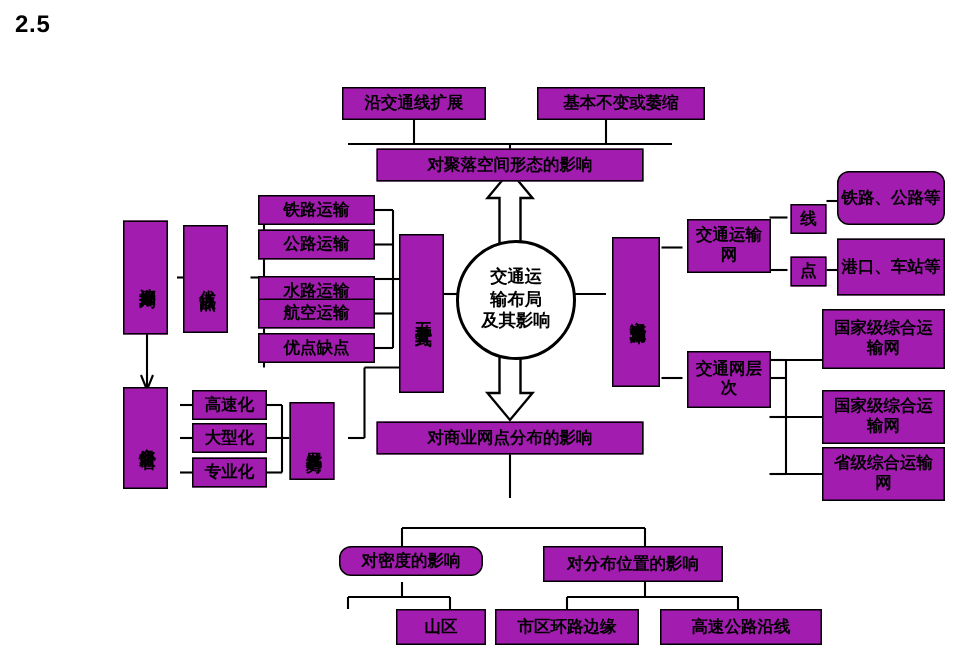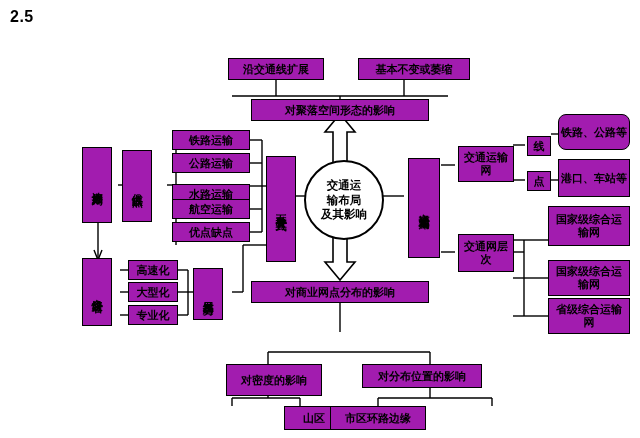--- a/index.html
+++ b/index.html
@@ -183,20 +183,21 @@
   <div class="node" style="left:558px;top:159px;width:72px;height:38px;">港口、车站等</div>
 
   <div class="node" style="left:458px;top:234px;width:56px;height:38px;">交通网层次</div>
 
   <div class="node" style="left:548px;top:206px;width:82px;height:40px;">国家级综合运输网</div>
   <div class="node" style="left:548px;top:260px;width:82px;height:36px;">国家级综合运输网</div>
   <div class="node" style="left:548px;top:298px;width:82px;height:36px;">省级综合运输网</div>
 
   <div class="node" style="left:251px;top:281px;width:178px;height:22px;">对商业网点分布的影响</div>
 
-  <div class="node" style="left:226px;top:364px;width:96px;height:32px;">对密度的影响</div>
+  <div class="node" style="left:226px;top:364px;width:96px;height:20px;border-radius:8px;">对密度的影响</div>
   <div class="node" style="left:362px;top:364px;width:120px;height:24px;">对分布位置的影响</div>
 
-  <div class="node" style="left:284px;top:406px;width:60px;height:24px;">山区</div>
+  <div class="node" style="left:264px;top:406px;width:60px;height:24px;">山区</div>
 
   <div class="node" style="left:330px;top:406px;width:96px;height:24px;">市区环路边缘</div>
+  <div class="node" style="left:440px;top:406px;width:108px;height:24px;">高速公路沿线</div>
 
 </div>
 
 </body></html>

